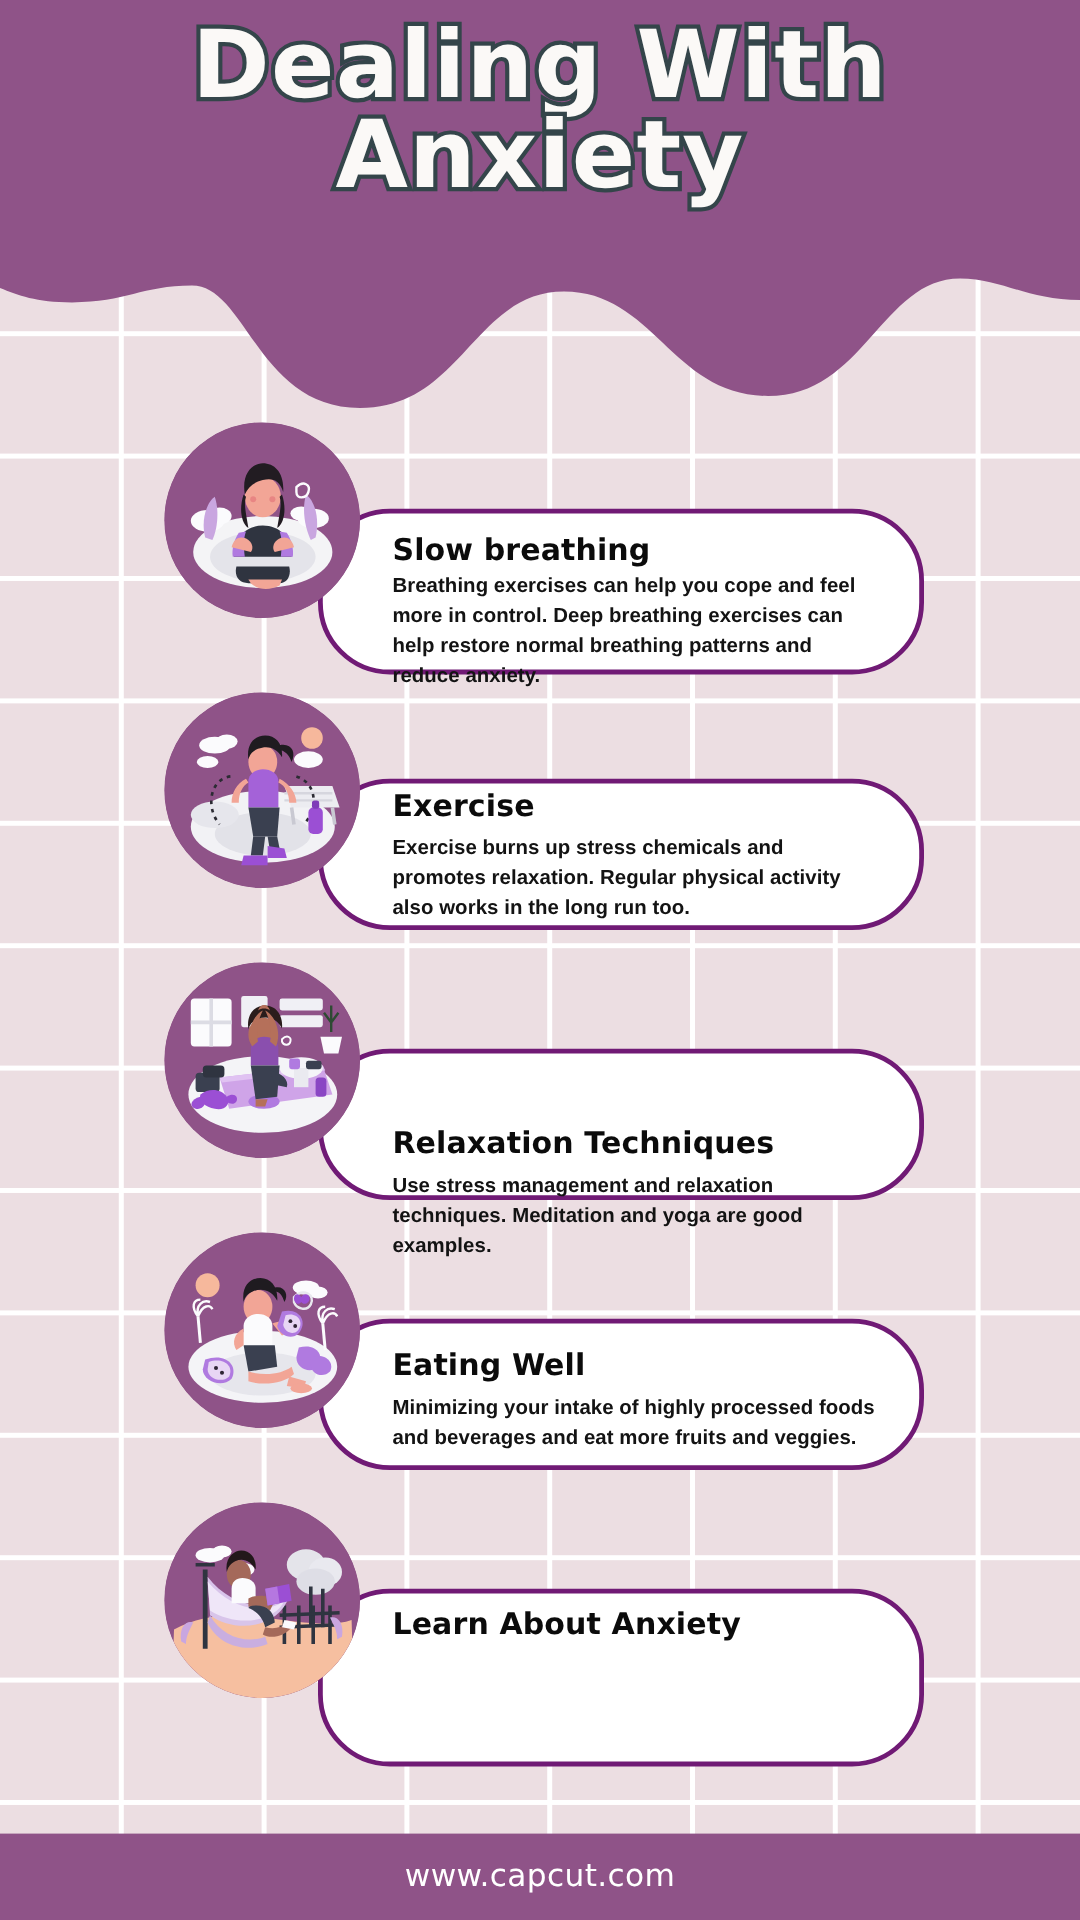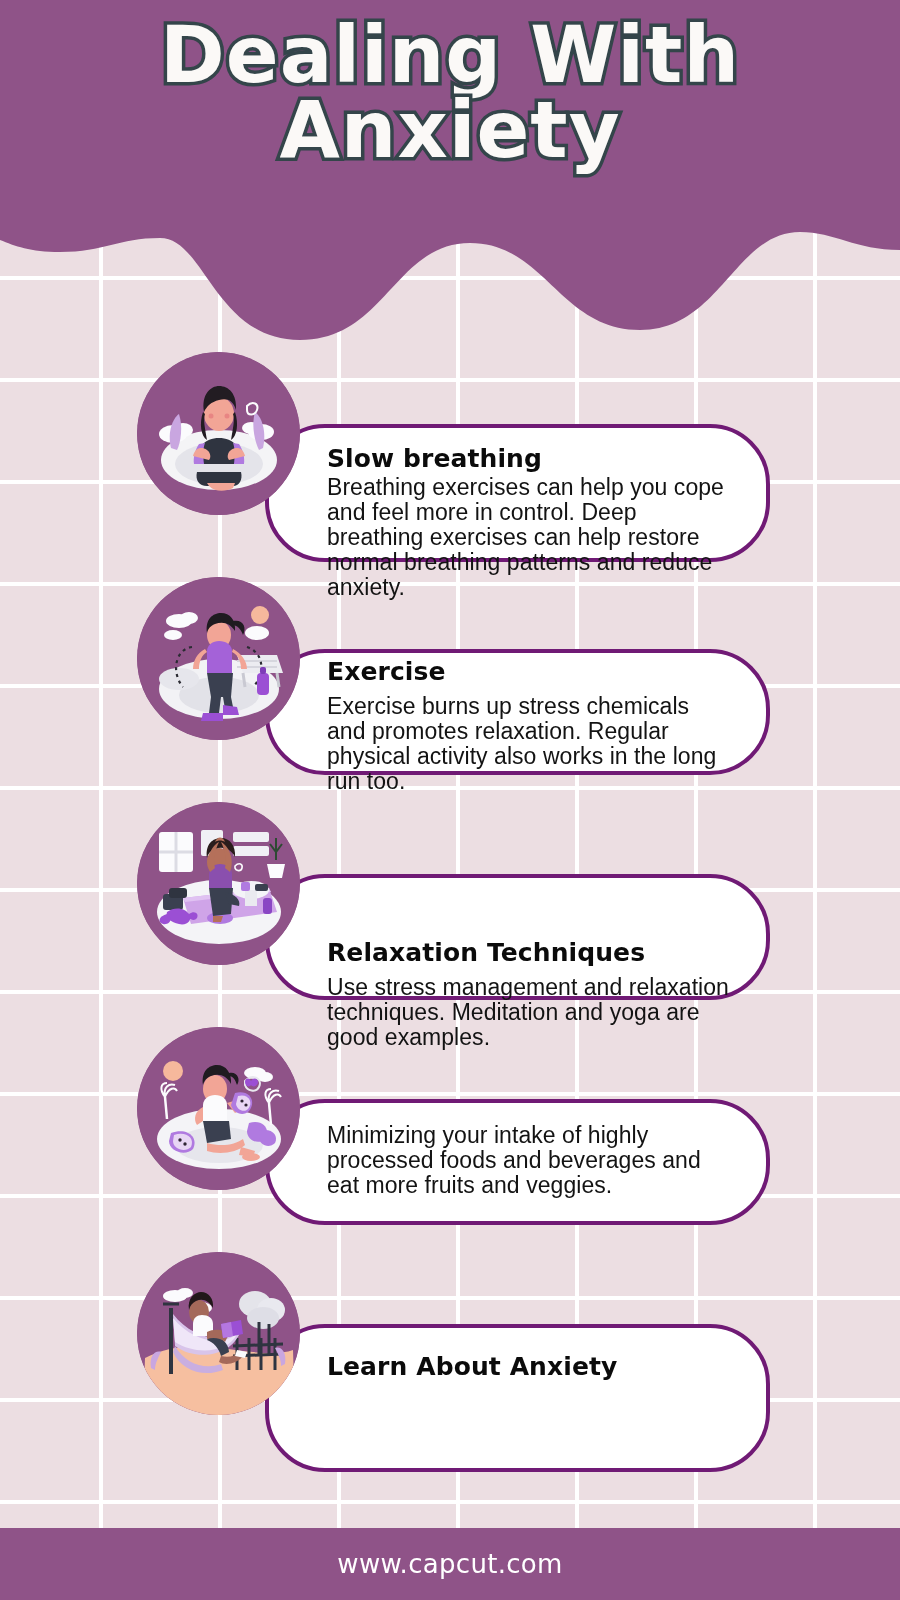--- a/index.html
+++ b/index.html
@@ -54,22 +54,23 @@
     box-sizing:border-box;
     z-index:2;
   }
   .card-inner{padding:16px 34px 18px 58px;}
   .card h2{
     margin:0 0 2px 0;
     font-family:"DejaVu Sans","Liberation Sans",sans-serif;
     font-size:25px;font-weight:700;color:#0b0b0b;letter-spacing:.1px;
   }
   .card p{
-    margin:0;font-size:23px;line-height:25px;color:#131313;
+    margin:0;font-size:17px;line-height:25px;color:#131313;
     letter-spacing:.05px;
+    font-weight:bold;
   }
 
   
   .footer{
     position:absolute;left:0;bottom:0;width:900px;height:72px;
     background:#8f5388;display:flex;align-items:center;justify-content:center;
   }
   .footer span{
     color:#ffffff;font-size:26px;letter-spacing:.3px;
     font-family:"DejaVu Sans","Liberation Sans",sans-serif;
@@ -252,20 +253,21 @@
         <path d="M34 106 C50 100 62 110 56 122 C48 130 32 124 32 114 Z" fill="#b07ae0"></path>
         <path d="M37 108 C49 104 58 111 54 120 C48 126 36 122 36 114 Z" fill="#e8d6f4"></path>
         <circle cx="43" cy="113" r="1.7" fill="#2f2434"></circle>
           <circle cx="48" cy="117" r="1.7" fill="#2f2434"></circle>
         <path d="M112 96 C126 92 134 102 128 112 C122 118 110 114 110 104 Z" fill="#b07ae0"></path>
         <path d="M122 104 C134 100 142 108 138 116 C132 122 122 118 122 110 Z" fill="#b07ae0"></path>
       </svg>
     </div>
     <div class="card" style="left:265px;top:72px;width:505px;height:126px;">
       <div class="card-inner" style="padding-top:20px;">
+        <h2 style="margin-bottom:8px;">Eating Well</h2>
         <p>Minimizing your intake of highly processed foods and beverages and eat more fruits and veggies.</p>
       </div>
     </div>
   </div>
 
   <div class="row" style="top:1252px;height:220px;">
     <div class="thumb" style="left:137px;top:0;">
       <svg viewBox="0 0 163 163">
         <circle cx="81.5" cy="81.5" r="81.5" fill="#8f5388"></circle>
         <path d="M8 106 C30 94 58 92 84 96 C112 100 140 104 156 98 L158 163 L6 163 Z" fill="#f6bfa0"></path>
@@ -290,21 +292,21 @@
         <path d="M84 104 C92 106 98 104 102 100 L106 104 C100 112 88 114 82 110 Z" fill="#a4695a"></path>
         <path d="M100 98 L110 100 L108 106 L98 104 Z" fill="#fbfbfd"></path>
         <path d="M70 80 C78 76 88 78 92 82 L88 90 C84 86 76 85 70 87 Z" fill="#a4695a"></path>
         <path d="M84 72 L104 68 L106 82 L86 86 Z" fill="#9b4fd4"></path>
         <path d="M84 72 L94 70 L96 84 L86 86 Z" fill="#b577e0"></path>
         <path d="M14 116 C12 104 18 98 24 100 C20 108 18 112 18 118 Z" fill="#c9a6e0"></path>
         <path d="M148 112 C150 100 144 94 138 96 C142 104 144 108 144 114 Z" fill="#c9a6e0"></path>
       </svg>
     </div>
     <div class="card" style="left:265px;top:72px;width:505px;height:148px;">
-      <div class="card-inner" style="padding-top:24px;">
+      <div class="card-inner" style="padding-top:11px;">
         <h2>Learn About Anxiety</h2>
       </div>
     </div>
   </div>
 
   <div class="footer">
     <span>www.capcut.com</span>
   </div>
 
 </div>

